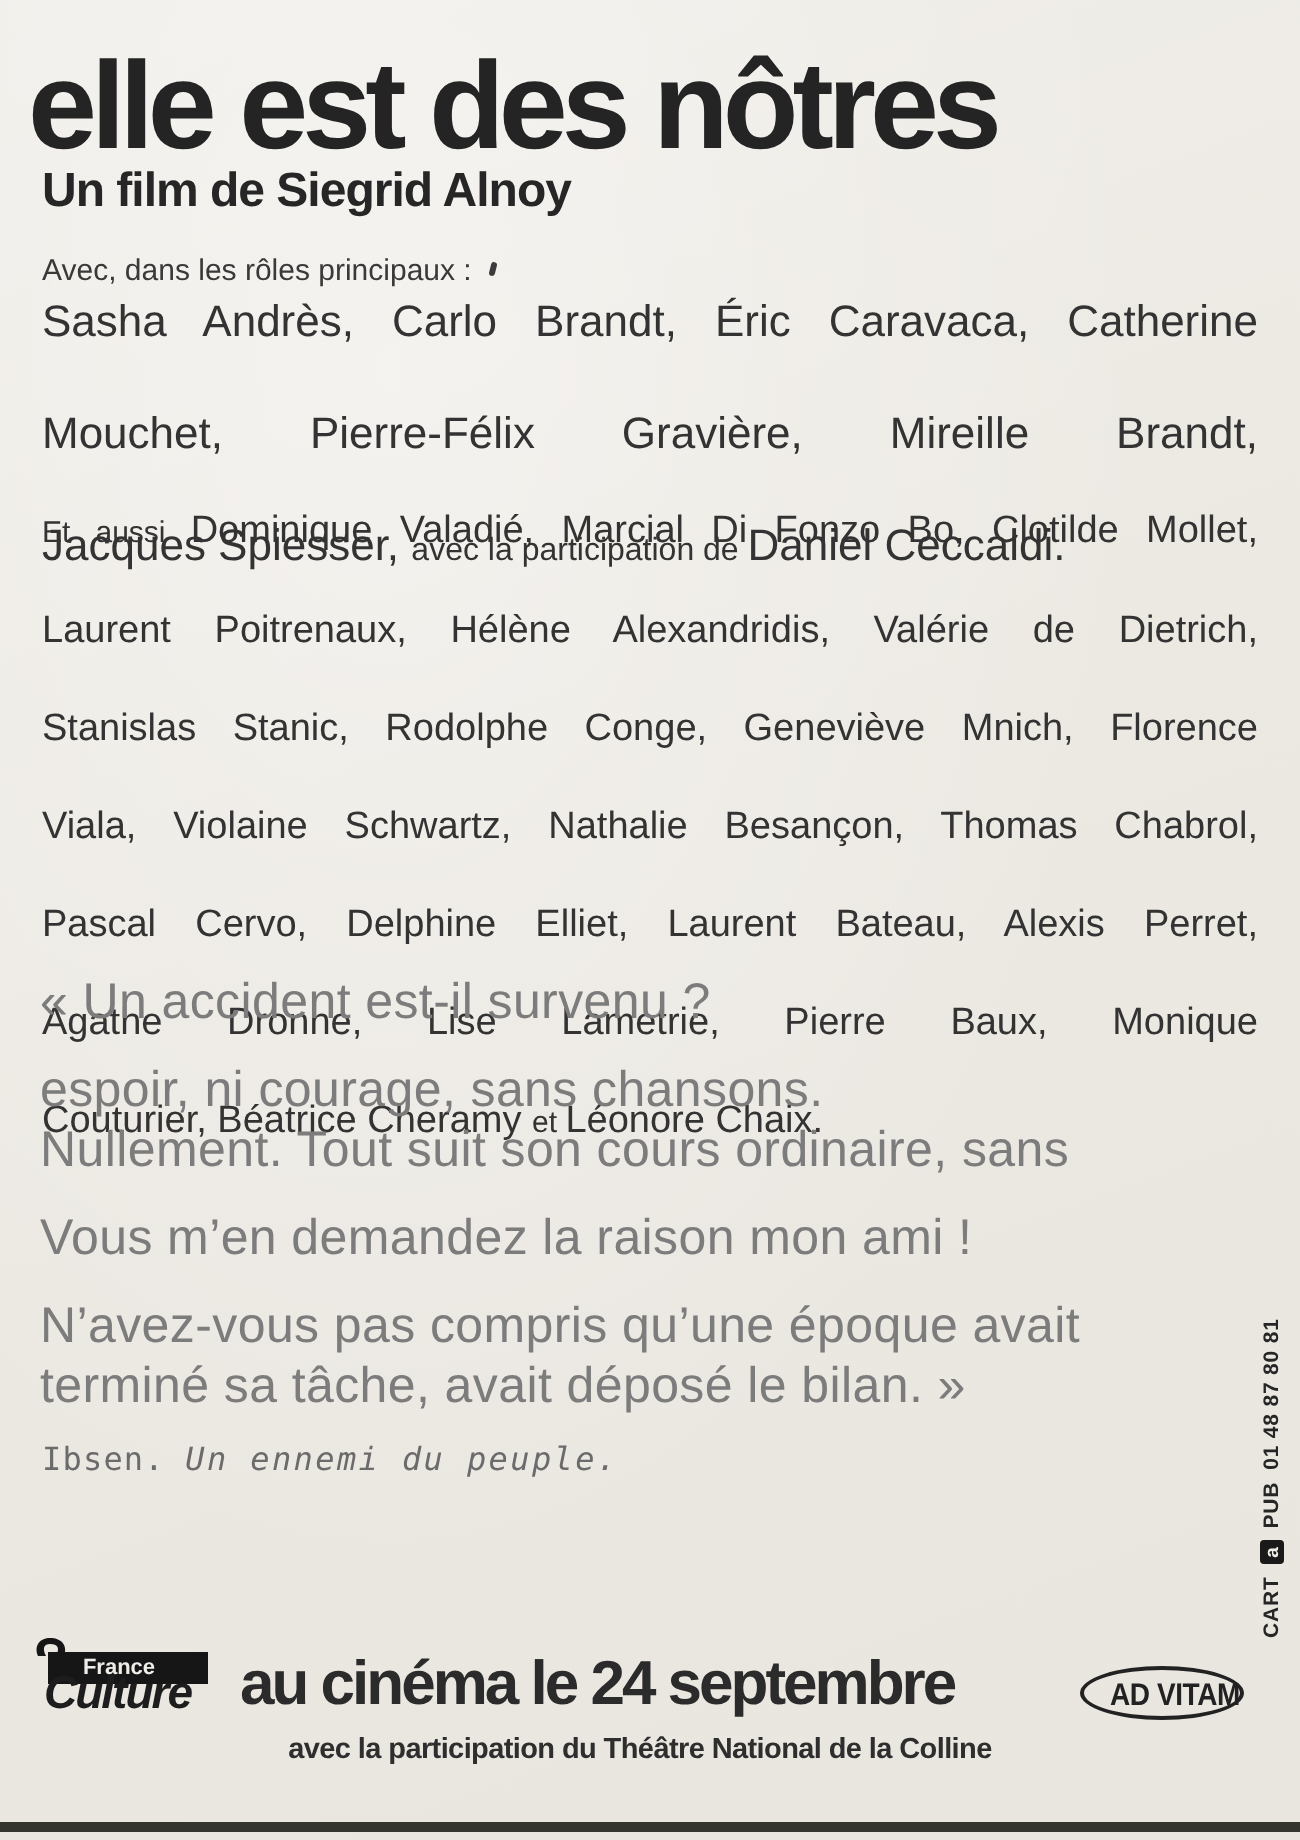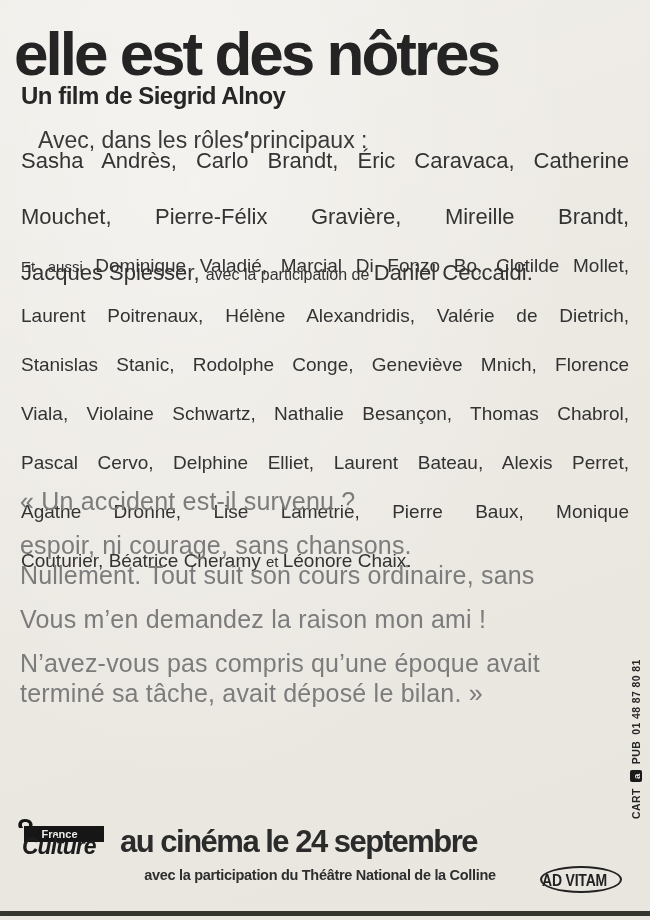--- a/index.html
+++ b/index.html
@@ -16,21 +16,21 @@
   
   .title{
     left:14px;top:20px;width:630px;
     font-size:62px;font-weight:bold;letter-spacing:-3px;line-height:1.1;
     color:#242424;white-space:nowrap;
   }
   .subtitle{
     left:21px;top:82px;font-size:24px;font-weight:bold;letter-spacing:-.5px;color:#262626;white-space:nowrap;
   }
   
-  .cast-intro{left:38px;top:127px;font-size:23px;color:#3a3a3a;white-space:nowrap;}
+  .cast-intro{left:21px;top:127px;font-size:15px;color:#3a3a3a;white-space:nowrap;}
   .cast-wrap1{left:21px;top:147px;width:608px;font-size:22px;line-height:28px;color:#333;}
   .cast-wrap2{left:21px;top:254px;width:608px;font-size:19px;line-height:24.5px;color:#333;}
   .cast-line,.cast-line2{width:100%;}
   .jline{text-align:justify;}
   .jline::after{content:"";display:inline-block;width:100%;height:0;}
   .cast-wrap1 .seg-small{font-size:16px;}
   .cast-wrap2 .seg-small{font-size:15px;}
   
   .quote{left:20px;top:486px;width:615px;font-size:25px;line-height:30px;color:#7c7c7c;letter-spacing:.2px;}
   .q-para{margin-bottom:14px;}
@@ -66,22 +66,22 @@
   }
   .release{
     left:120px;top:824px;font-size:31px;font-weight:bold;letter-spacing:-1.5px;
     color:#2b2b2b;white-space:nowrap;
   }
   .participation{
     left:122px;top:867px;width:396px;text-align:center;font-size:14.5px;font-weight:bold;
     letter-spacing:-.3px;color:#2e2e2e;white-space:nowrap;
   }
   .advitam{
-    left:540px;top:866px;width:82px;height:27px;border:2px solid #222;border-radius:50%;
-    display:flex;align-items:center;justify-content:flex-start;box-sizing:border-box;background:transparent;
+    left:540px;top:833px;width:82px;height:27px;border:2px solid #222;border-radius:50%;
+    display:flex;align-items:center;justify-content:flex-end;box-sizing:border-box;background:transparent;
   }
   .advitam span{font-size:14px;font-weight:bold;letter-spacing:-.2px;color:#222;transform:scaleY(1.12);}
   .bottom-edge{left:0;top:911px;width:650px;height:5px;background:#34352f;}
   .speck{left:245px;top:131px;width:3px;height:7px;background:#3c3c3c;border-radius:2px;transform:rotate(14deg);}
 </style>
 </head>
 <body>
 
 <div class="page">
 
@@ -116,20 +116,24 @@
       </div>
       <div class="q-para">
         <div class="q-line">Vous m’en demandez la raison mon ami !</div>
       </div>
       <div class="q-para">
         <div class="q-line">N’avez-vous pas compris qu’une époque avait</div>
         <div class="q-line">terminé sa tâche, avait déposé le bilan. »</div>
       </div>
     </div>
 
+  <div class="abs attribution">
+    <span>Ibsen.</span>
+    <span class="work">Un ennemi du peuple.</span>
+  </div>
 
   <div class="abs side-credit">
     <span>CART</span>
     <span class="box">a</span>
     <span>PUB</span>
     <span>01 48 87 80 81</span>
   </div>
 
   <div class="abs fc-logo">
     <svg class="fc-icon" viewBox="0 0 17 12">

